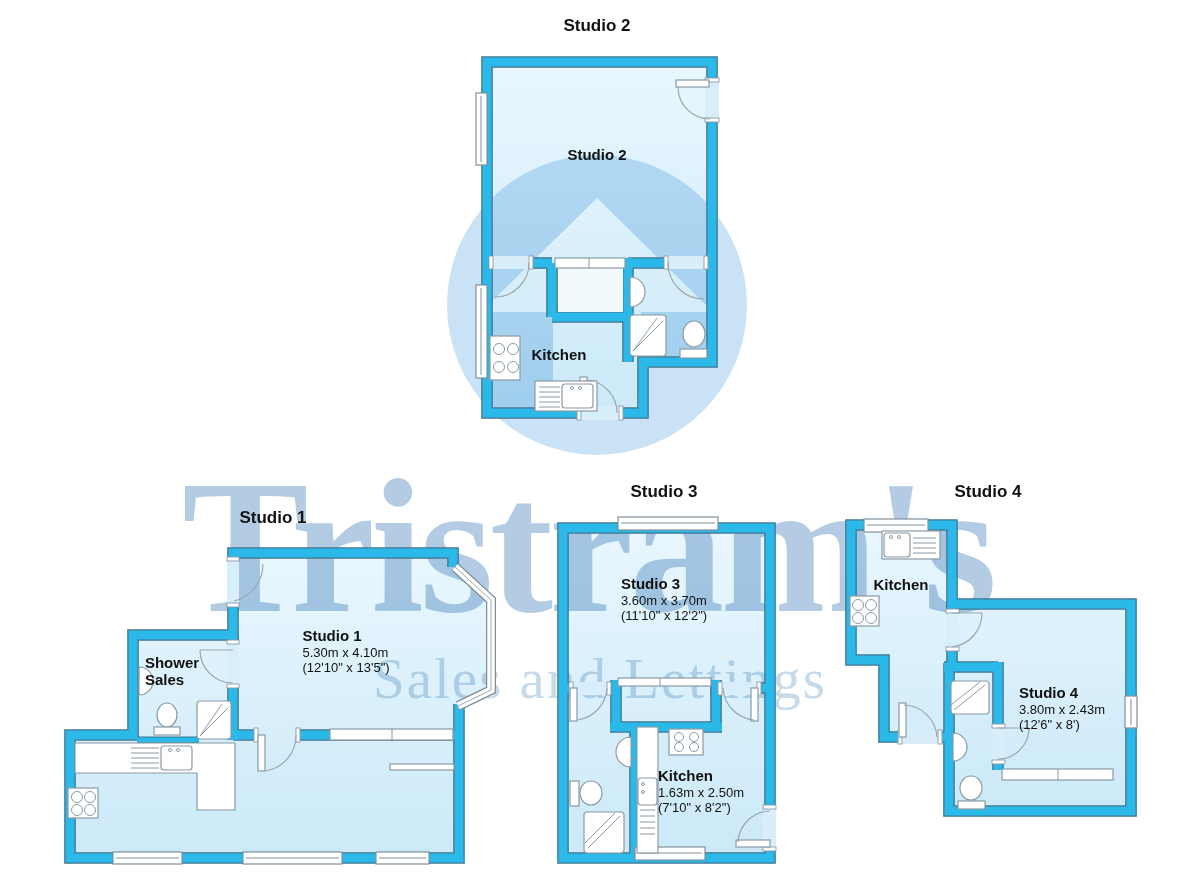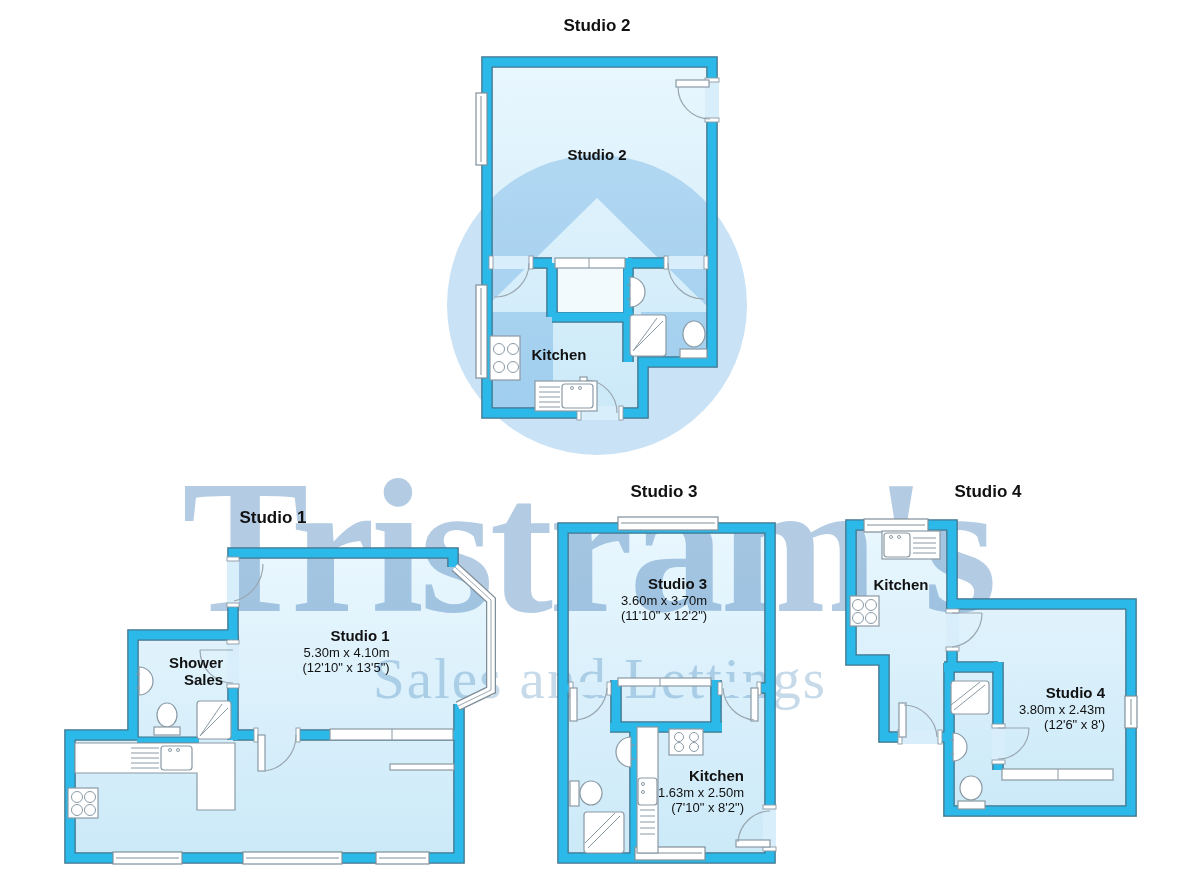--- a/index.html
+++ b/index.html
@@ -26,21 +26,21 @@
   .fix{fill:#ffffff;stroke:#8a9aa5;stroke-width:1.2;}
   .lobbyfill{fill:#f2fafe;stroke:none;}
   .fl{stroke:#8a9aa5;stroke-width:1;fill:none;}
   .arc{fill:none;stroke:#9aa7b0;stroke-width:1.2;}
   .win{fill:#ffffff;stroke:#7f8f99;stroke-width:1.2;}
   .winl{stroke:#7f8f99;stroke-width:1;fill:none;}
   .bayo{fill:none;stroke:#7f8f99;stroke-width:10;}
   .bayw{fill:none;stroke:#ffffff;stroke-width:7.5;}
   .bayl{fill:none;stroke:#9aa7b0;stroke-width:1;}
   
-  .lbl{position:absolute;z-index:3;transform:translateX(-50%);text-align:right;color:#111;white-space:nowrap;}
+  .lbl{position:absolute;z-index:3;transform:translateX(-50%);text-align:left;color:#111;white-space:nowrap;}
   .title{font-weight:bold;font-size:17px;line-height:18px;}
   .rname{font-weight:bold;font-size:15px;line-height:16px;}
   .rblock{font-size:13px;line-height:15.5px;}
   .rblock .b{display:block;font-weight:bold;font-size:15px;line-height:16.5px;}
   .rblock .d{display:block;}
 </style>
 </head>
 <body>
 
 <div class="canvas">
@@ -416,21 +416,21 @@
   <div class="lbl title" style="left:597px;top:17px">Studio 2</div>
   <div class="lbl rname" style="left:597px;top:147px">Studio 2</div>
   <div class="lbl rname" style="left:559px;top:347px">Kitchen</div>
 
   <div class="lbl title" style="left:273px;top:509px">Studio 1</div>
   <div class="lbl rblock" style="left:346px;top:628px">
     <span class="b">Studio 1</span>
     <span class="d">5.30m x 4.10m</span>
     <span class="d">(12'10" x 13'5")</span>
   </div>
-  <div class="lbl rblock" style="left:196px;top:655px">
+  <div class="lbl rblock" style="left:172px;top:655px">
     <span class="b">Shower</span>
     <span class="b">Sales</span>
   </div>
 
   <div class="lbl title" style="left:664px;top:483px">Studio 3</div>
   <div class="lbl rblock" style="left:664px;top:576px">
     <span class="b">Studio 3</span>
     <span class="d">3.60m x 3.70m</span>
     <span class="d">(11'10" x 12'2")</span>
   </div>

